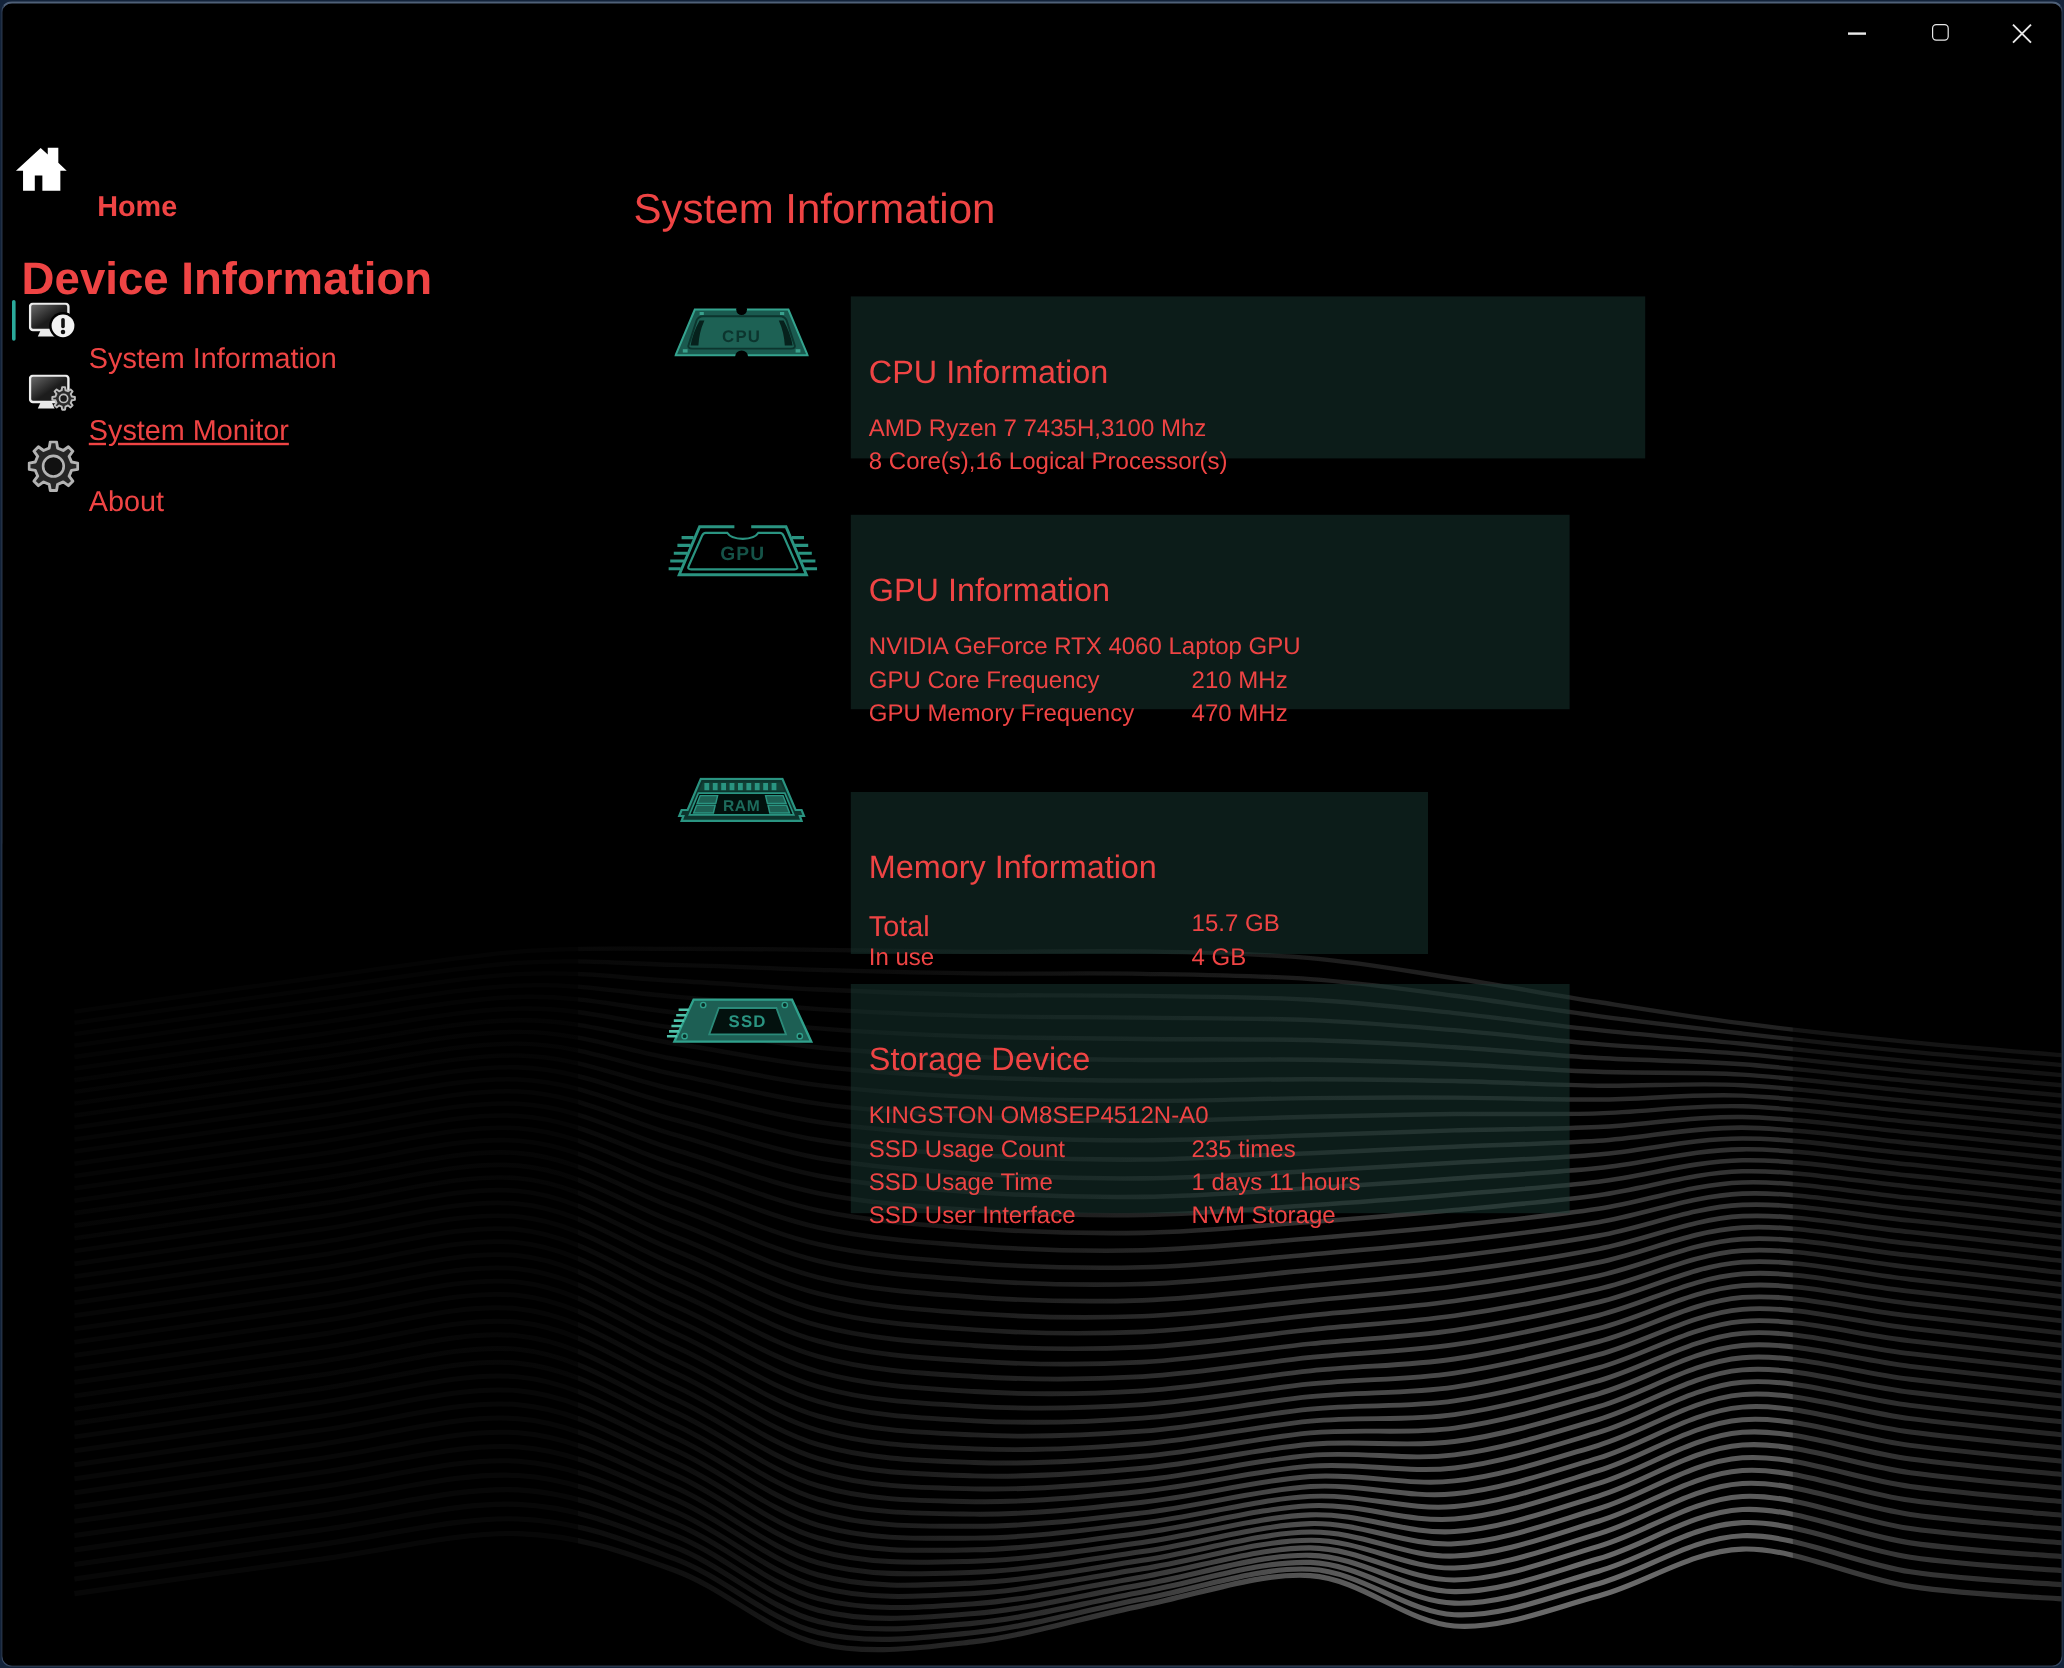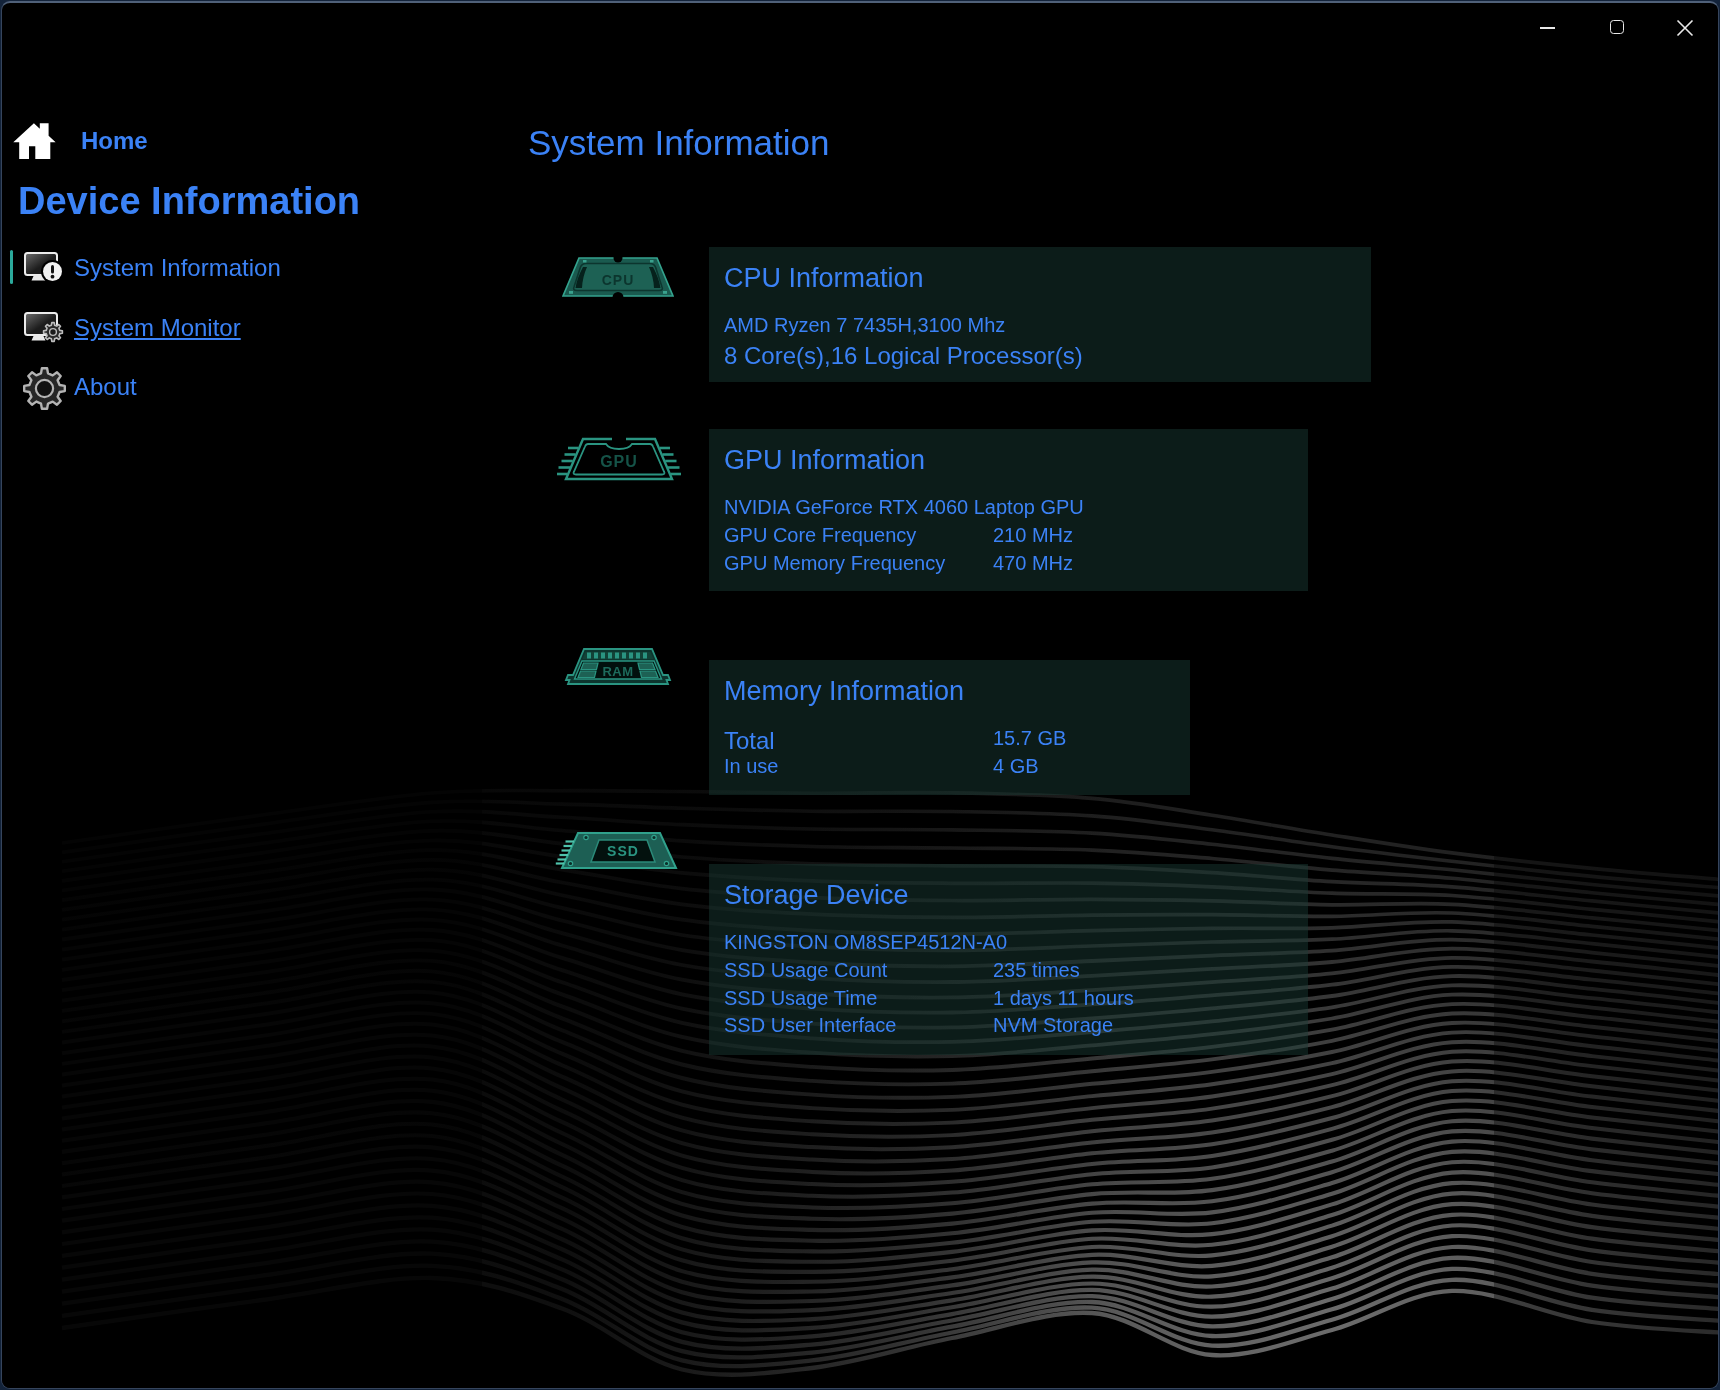--- a/index.html
+++ b/index.html
@@ -1,19 +1,19 @@
 <!DOCTYPE html>
 <html><head><meta charset="utf-8">
 <style>
   html,body{margin:0;padding:0;width:1720px;height:1390px;background:#13233a;overflow:hidden;}
   *{box-sizing:border-box;font-family:"Liberation Sans",sans-serif;-webkit-font-smoothing:antialiased;}
   .win{position:absolute;left:1px;top:1px;width:1718px;height:1388px;background:#000;
        border:1px solid #36455d;border-top:2px solid #4f6078;border-radius:9px;overflow:hidden;}
   .abs{position:absolute;}
-  .t{color:#3b82f6;}
+  .t{color:#ef4444;margin-top:32px;}
 </style></head>
 <body>
 <div class="win">
 
   <svg class="abs" style="left:0;top:0;" width="1718" height="1388" viewBox="0 0 1718 1388">
     <defs>
       <radialGradient id="wg" gradientUnits="userSpaceOnUse" cx="1320" cy="1300" r="760">
         <stop offset="0" stop-color="#6e6e6e"></stop>
         <stop offset="0.3" stop-color="#585858"></stop>
         <stop offset="0.55" stop-color="#3f3f3f"></stop>
@@ -120,38 +120,38 @@
     <path d="M36.6 18.0 L41.8 18.9 L41.8 24.1 L36.6 25.0 L34.7 29.6 L34.6 29.7 L37.7 34.0 L34.0 37.7 L29.7 34.6 L25.1 36.6 L25.0 36.6 L24.1 41.8 L18.9 41.8 L18.0 36.6 L13.4 34.7 L13.3 34.6 L9.0 37.7 L5.3 34.0 L8.4 29.7 L6.4 25.1 L6.4 25.0 L1.2 24.1 L1.2 18.9 L6.4 18.0 L8.3 13.4 L8.4 13.3 L5.3 9.0 L9.0 5.3 L13.3 8.4 L17.9 6.4 L18.0 6.4 L18.9 1.2 L24.1 1.2 L25.0 6.4 L29.6 8.3 L29.7 8.4 L34.0 5.3 L37.7 9.0 L34.6 13.3 L36.6 17.9 Z" fill="#262626" stroke="#b3b3b3" stroke-width="2.4" stroke-linejoin="round"></path>
     <circle cx="21.5" cy="21.5" r="8.6" fill="#111" stroke="#b3b3b3" stroke-width="2.2"></circle>
   </svg>
   <div class="abs t" style="left:72px;top:370px;font-size:24px;">About</div>
 
   <div class="abs t" style="left:526px;top:120px;font-size:35px;">System Information</div>
 
   <div class="abs" style="left:707px;top:244px;width:662px;height:135px;background:rgba(26,60,53,0.47);">
       <div class="t" style="position:absolute;left:15px;top:16px;font-size:27px;">CPU Information</div>
       <div class="t" style="position:absolute;left:15px;top:67px;font-size:20px;">AMD Ryzen 7 7435H,3100 Mhz</div>
-      <div class="t" style="position:absolute;left:15px;top:94.8px;font-size:24px;">8 Core(s),16 Logical Processor(s)</div>
+      <div class="t" style="position:absolute;left:15px;top:94.8px;font-size:20px;">8 Core(s),16 Logical Processor(s)</div>
     </div>
 <div class="abs" style="left:707px;top:426px;width:599px;height:162px;background:rgba(26,60,53,0.47);">
       <div class="t" style="position:absolute;left:15px;top:16px;font-size:27px;">GPU Information</div>
       <div class="t" style="position:absolute;left:15px;top:67px;font-size:20px;">NVIDIA GeForce RTX 4060 Laptop GPU</div>
       <div class="t" style="position:absolute;left:15px;top:94.8px;font-size:20px;">GPU Core Frequency</div>
       <div class="t" style="position:absolute;left:284px;top:94.8px;font-size:20px;">210 MHz</div>
       <div class="t" style="position:absolute;left:15px;top:122.6px;font-size:20px;">GPU Memory Frequency</div>
       <div class="t" style="position:absolute;left:284px;top:122.6px;font-size:20px;">470 MHz</div>
     </div>
 <div class="abs" style="left:707px;top:657px;width:481px;height:135px;background:rgba(26,60,53,0.47);">
       <div class="t" style="position:absolute;left:15px;top:16px;font-size:27px;">Memory Information</div>
       <div class="t" style="position:absolute;left:15px;top:67px;font-size:24px;text-align:right;">Total</div>
       <div class="t" style="position:absolute;left:284px;top:67px;font-size:20px;">15.7 GB</div>
       <div class="t" style="position:absolute;left:15px;top:94.8px;font-size:20px;">In use</div>
       <div class="t" style="position:absolute;left:284px;top:94.8px;font-size:20px;">4 GB</div>
     </div>
-<div class="abs" style="left:707px;top:861px;width:599px;height:191px;background:rgba(26,60,53,0.47);">
+<div class="abs" style="left:707px;top:817px;width:599px;height:191px;background:rgba(26,60,53,0.47);">
       <div class="t" style="position:absolute;left:15px;top:16px;font-size:27px;">Storage Device</div>
       <div class="t" style="position:absolute;left:15px;top:67px;font-size:20px;">KINGSTON OM8SEP4512N-A0</div>
       <div class="t" style="position:absolute;left:15px;top:94.8px;font-size:20px;">SSD Usage Count</div>
       <div class="t" style="position:absolute;left:284px;top:94.8px;font-size:20px;">235 times</div>
       <div class="t" style="position:absolute;left:15px;top:122.6px;font-size:20px;">SSD Usage Time</div>
       <div class="t" style="position:absolute;left:284px;top:122.6px;font-size:20px;">1 days 11 hours</div>
       <div class="t" style="position:absolute;left:15px;top:150.4px;font-size:20px;">SSD User Interface</div>
       <div class="t" style="position:absolute;left:284px;top:150.4px;font-size:20px;">NVM Storage</div>
     </div>
 

